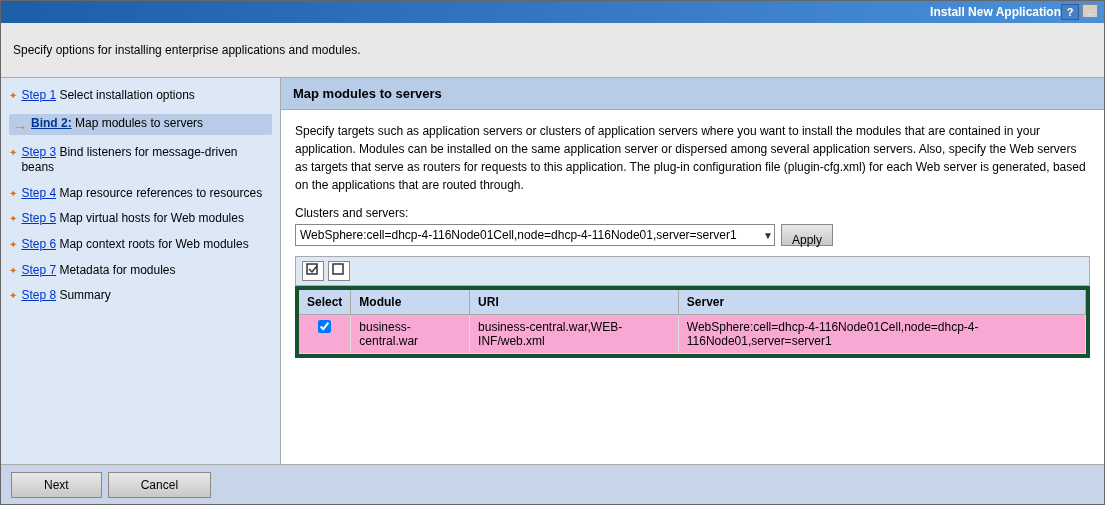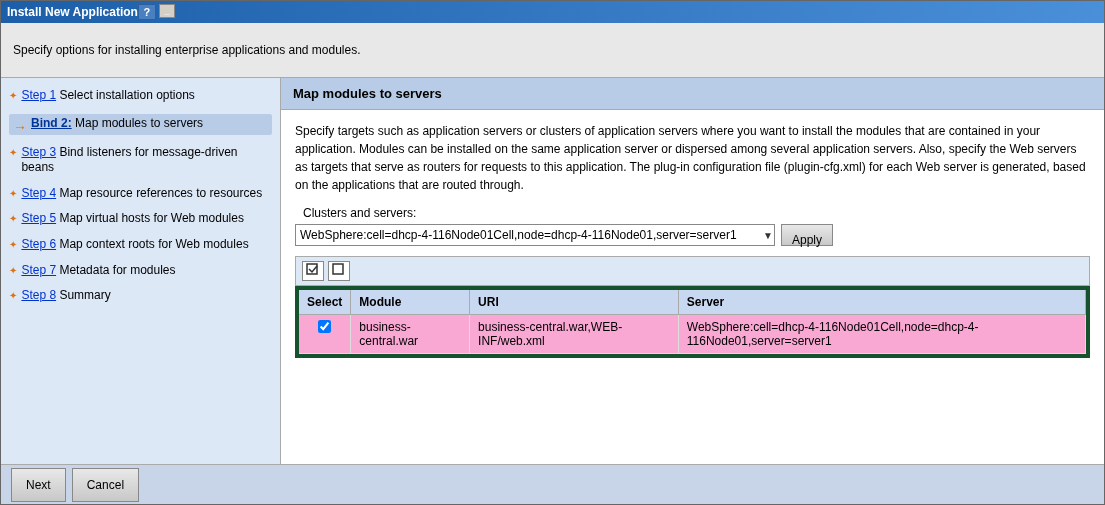--- a/index.html
+++ b/index.html
@@ -14,21 +14,21 @@
       background: #d4d0c8;
     }
 
     .title-bar {
       background: linear-gradient(to right, #1c5fa8, #4a90d9);
       color: white;
       padding: 3px 6px;
       font-size: 12px;
       font-weight: bold;
       display: flex;
-      justify-content: flex-start;
+      justify-content: flex-end;
       align-items: center;
       height: 22px;
       flex-shrink: 0;
     }
 
     .title-bar-buttons {
       display: flex;
       gap: 3px;
     }
 
@@ -136,21 +136,20 @@
       font-size: 12px;
       line-height: 1.5;
       margin-bottom: 12px;
       color: #000;
     }
 
     .clusters-label {
       font-size: 12px;
       margin-bottom: 4px;
       font-weight: normal;
-      margin-left: 8px;
     }
 
     .clusters-row {
       display: flex;
       align-items: center;
       gap: 6px;
       margin-bottom: 10px;
     }
 
     .clusters-select-wrap {
@@ -259,24 +258,24 @@
       display: flex;
       gap: 6px;
       flex-shrink: 0;
       height: 40px;
       align-items: center;
     }
 
     .footer-btn {
       background: linear-gradient(to bottom, #e8e8e8, #c8c8c8);
       border: 1px solid #888;
-      padding: 3px 14px;
-      font-size: 12px;
-      cursor: pointer;
-      height: 34px;
+      padding: 3px 32px;
+      font-size: 12px;
+      cursor: pointer;
+      height: 26px;
     }
 
     .help-btn {
       background: #4a7fc0;
       color: white;
       border: 1px solid #2a5fa0;
       width: 18px;
       height: 16px;
       font-size: 11px;
       font-weight: bold;

